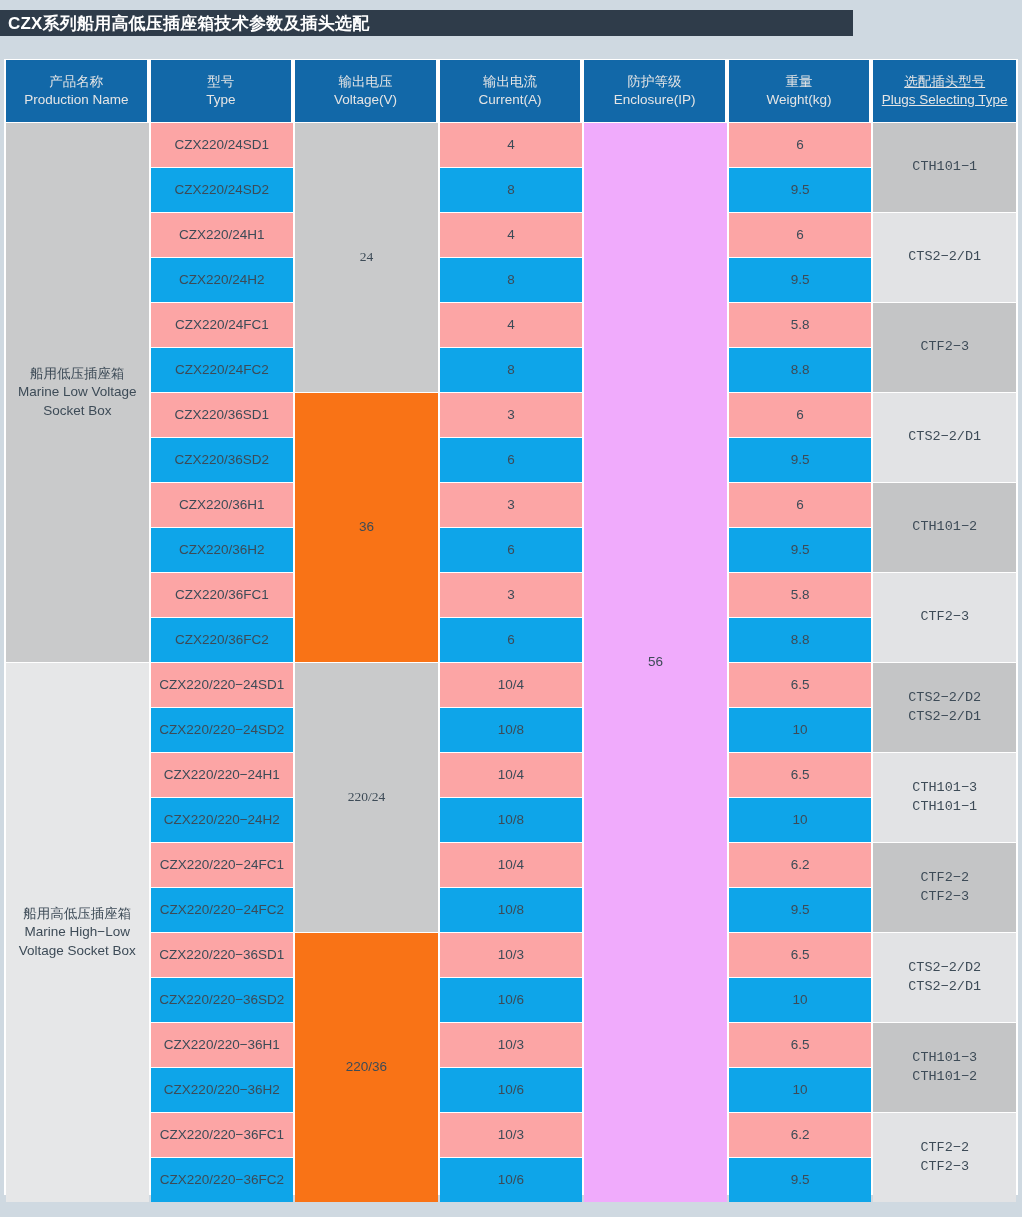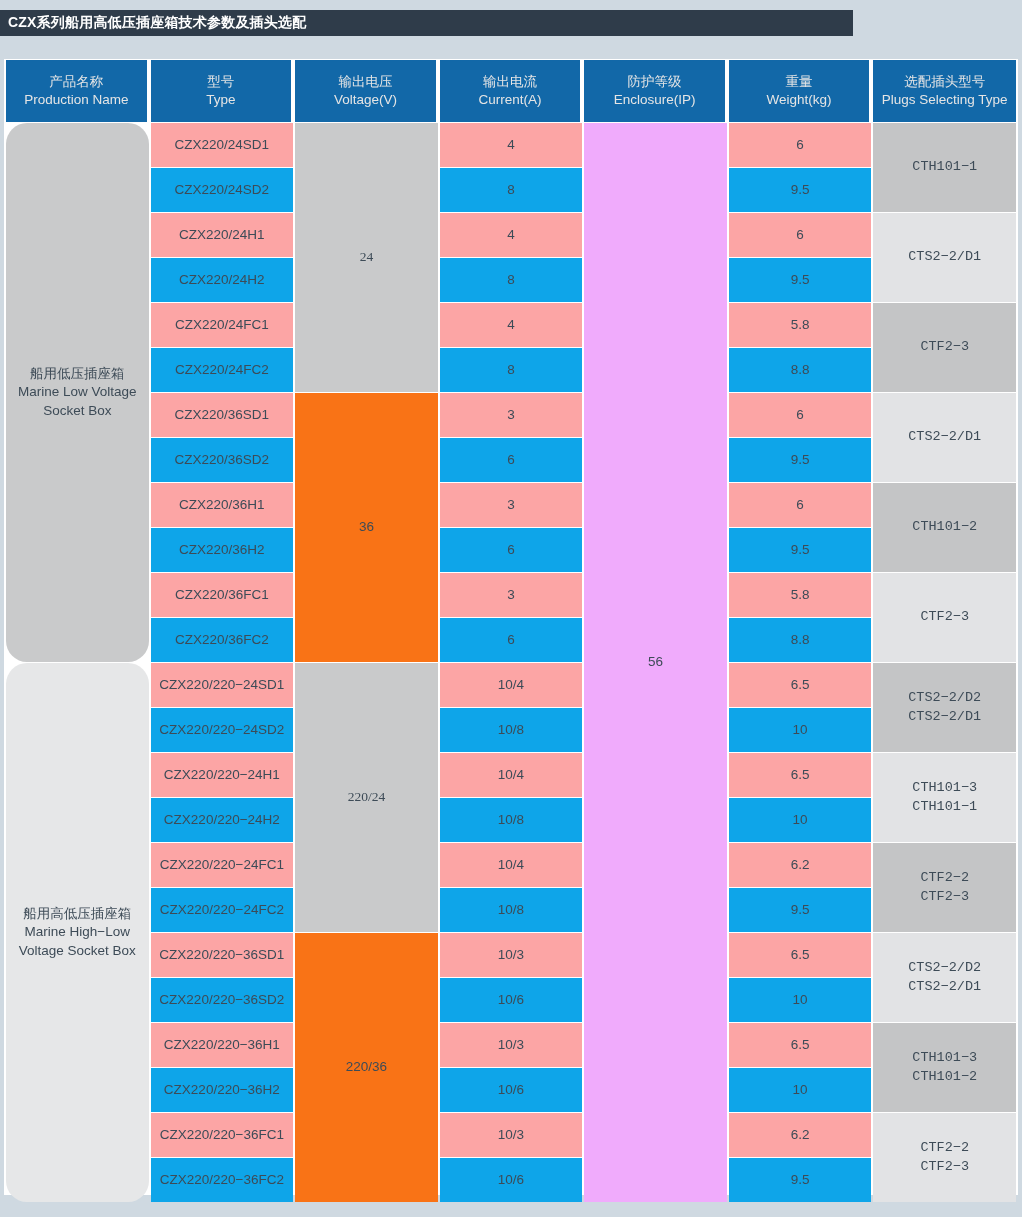--- a/index.html
+++ b/index.html
@@ -26,21 +26,21 @@
     left: 0;
     top: 10px;
     width: 853px;
     height: 26px;
     background: #2f3c4a;
     display: flex;
     align-items: center;
   }
   .title-bar .title-text {
     color: #ffffff;
-    font-size: 14px;
+    font-size: 17px;
     font-weight: bold;
     padding-left: 8px;
     letter-spacing: 0.2px;
     white-space: nowrap;
   }
   
   .table-wrap {
     position: absolute;
     left: 4px;
     top: 59px;
@@ -63,37 +63,37 @@
   }
   
   thead th {
     background: #1268a8;
     color: #e5e5e5;
     height: 62px;
     font-size: 13px;
     line-height: 1.45;
     border-right: 2px solid #ffffff;
   }
-  thead th:last-child { border-right: none; }
+  thead th:last-child { border-right: none; text-decoration: underline; }
   thead th .cn { display: block; }
   thead th .en { display: block; }
 
   
   .c-dark  { background: #fca5a5; }
   .c-light { background: #0ea5e9; }
   .c-grp-dark  { background: #c9cacb; }
   .c-grp-light { background: #e6e7e8; }
   .c-plug-dark  { background: #c4c5c6; }
   .c-plug-light { background: #e2e3e5; }
   .c-volt-dark { background: #c9cacb; font-family: Liberation Serif, serif; }
   .c-volt-light { background: #f97316; }
   .c-ip { background: #f0abfc; }
 
   td.row-cell { height: 44px; }
-  td.name-cell { width: 197px; border-radius: 21px; }
+  td.name-cell { width: 197px; }
   td.type-cell { width: 187px; }
   td.volt-cell { width: 95px; }
   td.cur-cell  { width: 95px; }
   td.ip-cell   { width: 103px; }
   td.wt-cell   { width: 86px; }
   td.plug-cell { width: 199px; font-family: Liberation Mono, monospace; }
 
   .namebox { padding: 0 6px; }
   .namebox .line { display: block; }
   .plugbox .line { display: block; }

